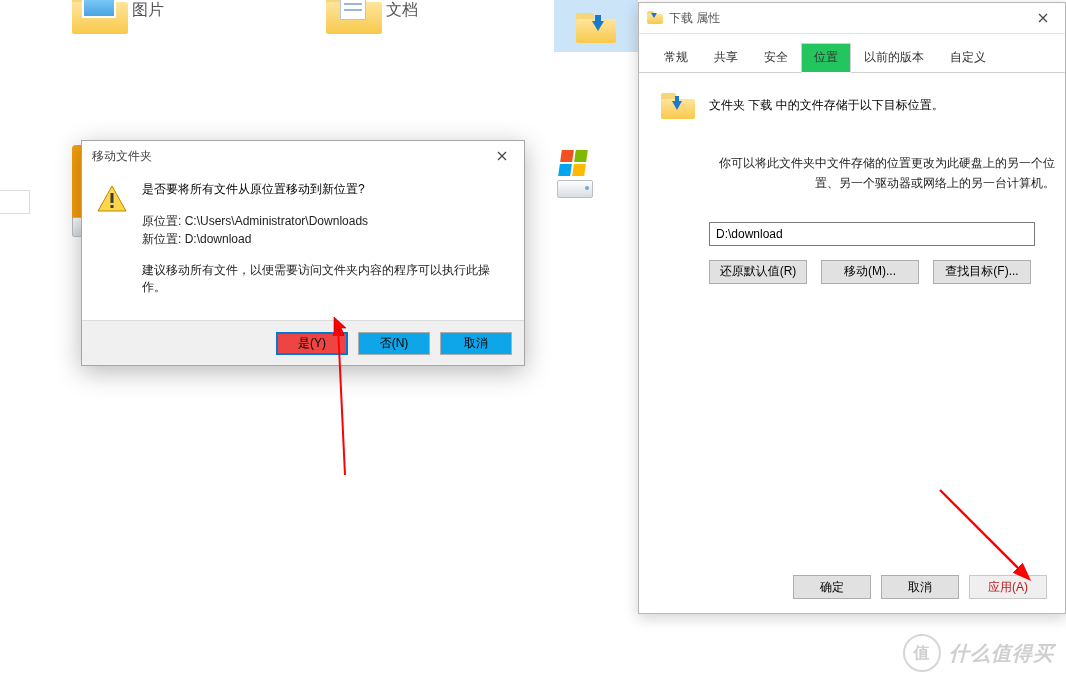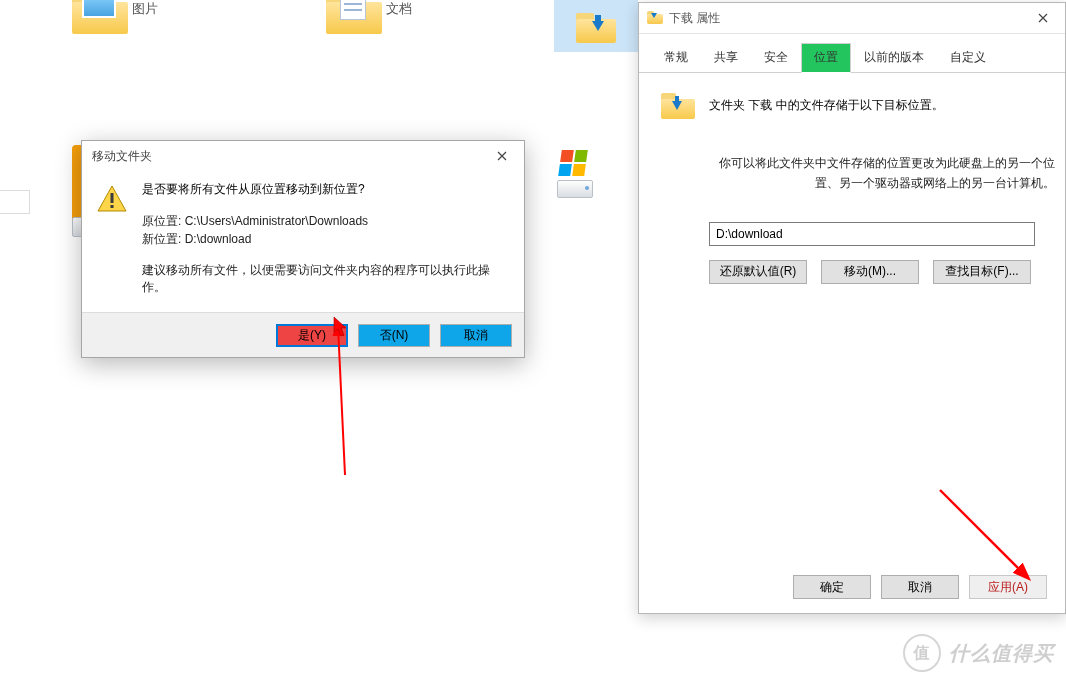--- a/index.html
+++ b/index.html
@@ -17,21 +17,21 @@
     position: relative;
     width: 1066px;
     height: 682px;
   }
 
   
   .bg-icon {
     position: absolute;
     text-align: center;
     color: #555;
-    font-size: 13px;
+    font-size: 16px;
   }
   .folder-glyph {
     width: 56px;
     height: 44px;
     position: relative;
   }
   .folder-glyph::before {
     content: "";
     position: absolute;
     left: 0; top: 6px;
@@ -291,21 +291,21 @@
     padding:0 0 0 10px;
     color:#444;
   }
   .md-title{flex:1;}
   .md-x{
     width:44px;height:30px;display:flex;align-items:center;justify-content:center;color:#444;
   }
   .md-x svg{width:10px;height:10px;}
   .md-body{
     display:flex;
-    padding: 10px 18px 16px 14px;
+    padding: 10px 18px 24px 14px;
     gap:14px;
   }
   .warn-icon{
     width:32px;height:32px;flex:0 0 auto;margin-top:2px;
   }
   .warn-icon svg{width:32px;height:32px;}
   .md-text{}
   .md-q{margin-bottom:14px;}
   .md-paths{margin-bottom:14px; line-height:1.5;color:#222;}
   .md-note{color:#222;}

